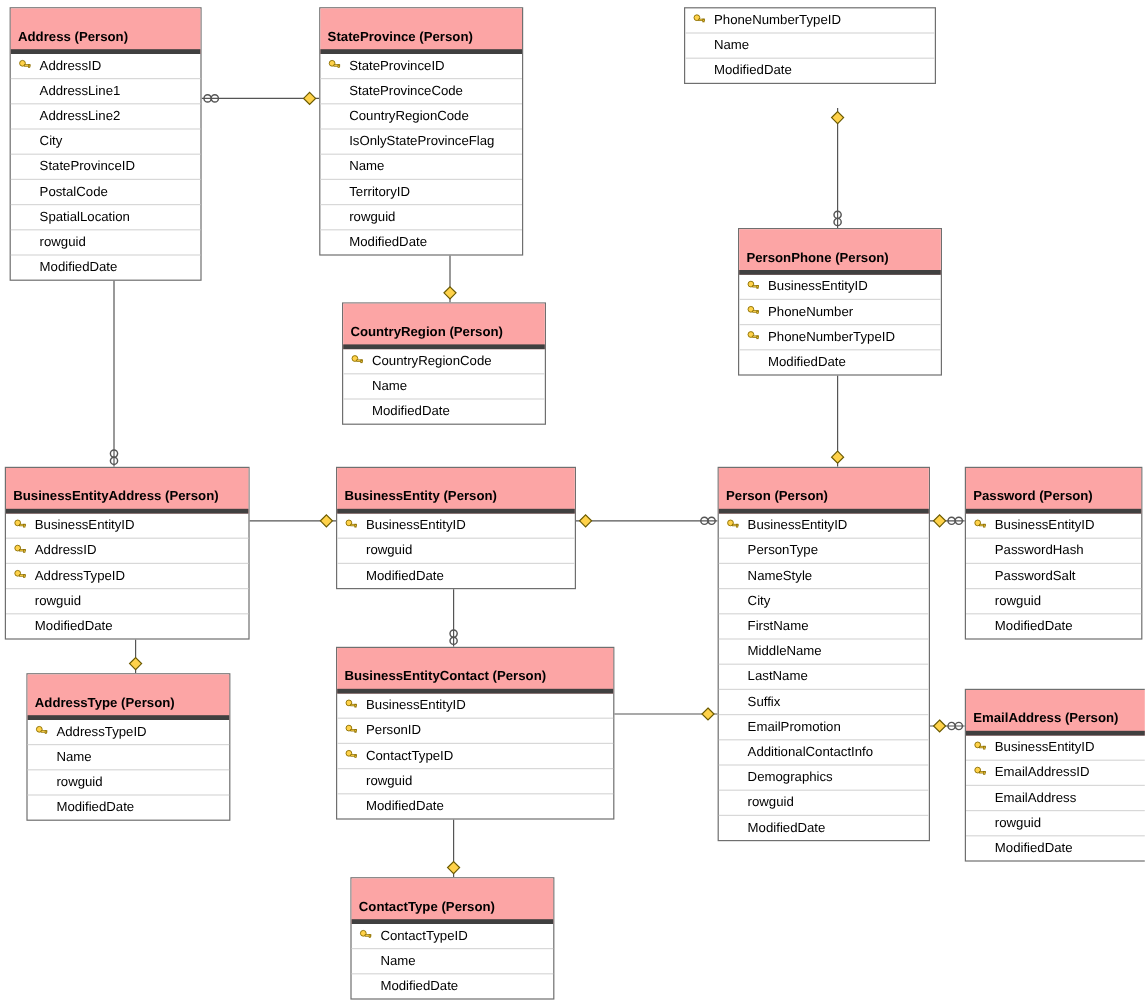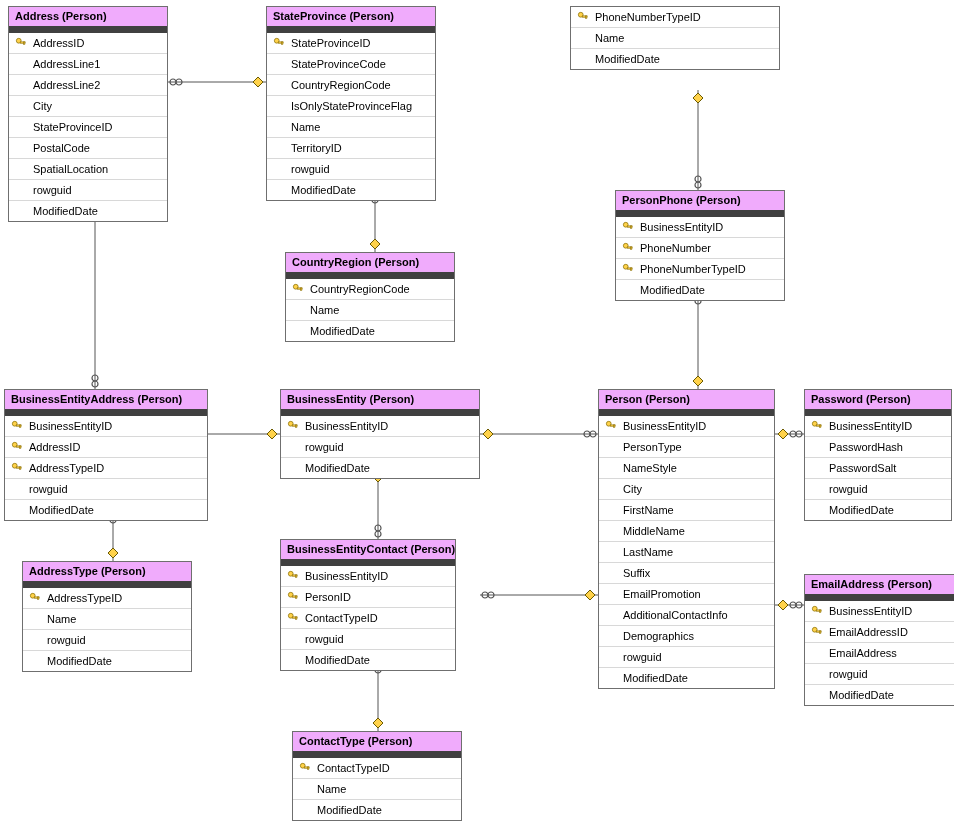--- a/index.html
+++ b/index.html
@@ -19,24 +19,24 @@
     width: 954px;
     height: 834px;
   }
   .table-box {
     position: absolute;
     border: 1px solid #6f6f6f;
     background: #ffffff;
     box-sizing: border-box;
   }
   .table-title {
-    background: #f0abfc;
+    background: #fca5a5;
     font-weight: bold;
-    padding: 3px 6px 4px 6px;
-    border-bottom: 7px solid #404040;
+    padding: 18px 6px 4px 6px;
+    border-bottom: 4px solid #404040;
     white-space: nowrap;
   }
   .col-row {
     display: flex;
     align-items: center;
     border-bottom: 1px solid #d8d8d8;
     padding: 2px 4px 2px 4px;
     height: 16px;
     box-sizing: content-box;
   }
@@ -406,21 +406,21 @@
         </div>
         <div class="col-row">
           <span class="key-cell"></span>
           <span class="col-name">rowguid</span>
         </div>
         <div class="col-row">
           <span class="key-cell"></span>
           <span class="col-name">ModifiedDate</span>
         </div>
       </div>
-      <div class="table-box" style="left: 280px; top: 539px; width: 176px;">
+      <div class="table-box" style="left: 280px; top: 539px; width: 232px;">
         <div class="table-title">BusinessEntityContact (Person)</div>
         <div class="col-row">
           <span class="key-cell">
             <svg class="key-icon" viewBox="0 0 16 16">
               <circle cx="5" cy="5" r="3.2" fill="#ffd24a" stroke="#8a6d00" stroke-width="1"></circle>
               <rect x="7" y="6.5" width="6.5" height="1.8" fill="#ffd24a" stroke="#8a6d00" stroke-width="0.8"></rect>
               <rect x="11.5" y="6.5" width="1.6" height="3.2" fill="#ffd24a" stroke="#8a6d00" stroke-width="0.8"></rect>
             </svg>
           </span>
           <span class="col-name">BusinessEntityID</span>

